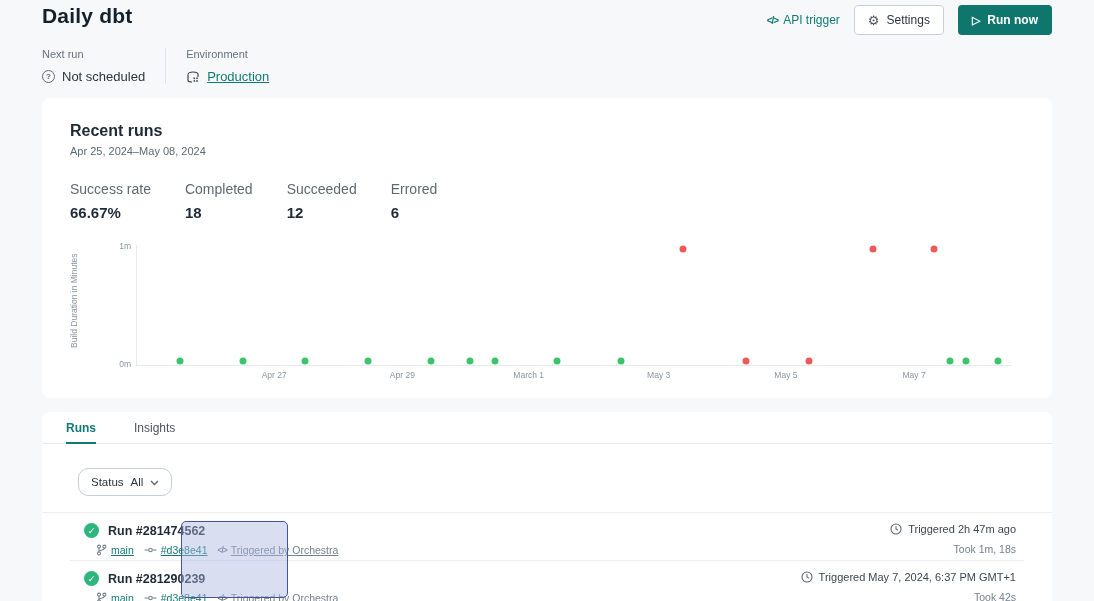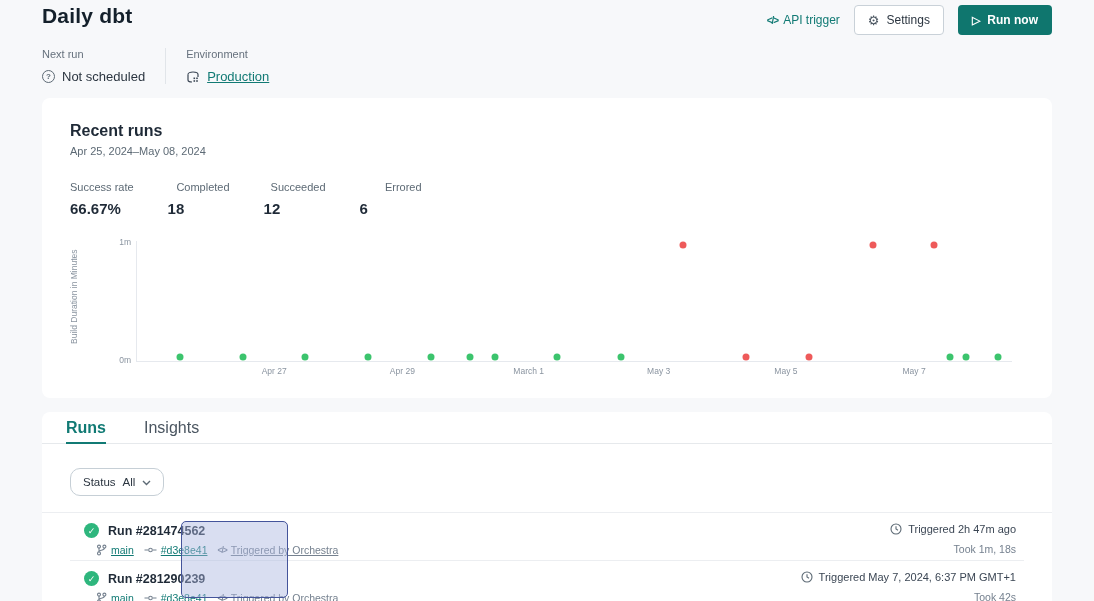--- a/index.html
+++ b/index.html
@@ -56,21 +56,21 @@
     border-radius: 8px;
   }
   .card-recent { top: 98px; height: 300px; padding: 24px 28px; }
   .card-runs { top: 412px; height: 200px; border-radius: 8px 8px 0 0; }
 
   
   .section-title { font-size: 16px; font-weight: bold; color: #1f2a37; }
   .section-subtitle { font-size: 11px; color: #5d6a75; margin-top: 5px; }
   .stats-row { display: flex; margin-top: 24px; }
   .stat { margin-right: 34px; min-width: 62px; }
-  .stat-label { font-size: 11px; color: #5d6a75; text-align: right; }
+  .stat-label { font-size: 14px; color: #5d6a75; }
   .stat-value { font-size: 15px; font-weight: bold; color: #1f2a37; margin-top: 7px; }
 
   
   .chart { position: relative; height: 148px; margin-top: 16px; }
   .chart-ylabel {
     position: absolute; left: -1px; top: 4px; height: 120px;
     writing-mode: vertical-rl; transform: rotate(180deg);
     font-size: 8.5px; color: #8a94a0; text-align: center;
   }
   .chart-plot {
@@ -89,35 +89,35 @@
     position: absolute; transform: translateX(-50%);
     font-size: 8.5px; color: #8a94a0; white-space: nowrap;
   }
 
   
   .tabbar {
     height: 32px; border-bottom: 1px solid #e6e9ec;
     display: flex; align-items: stretch; padding-left: 24px; gap: 38px;
   }
   .tab {
-    display: flex; align-items: center; font-size: 16px; color: #4a5560;
+    display: flex; align-items: center; font-size: 12px; color: #4a5560;
     cursor: pointer; position: relative;
   }
   .tab.active { color: #117a74; font-weight: bold; }
   .tab.active::after {
     content: ""; position: absolute; left: 0; right: 0; bottom: -1px;
     height: 2px; background: #117a74;
   }
 
   
   .filter-row { padding: 24px 28px 0; }
   .status-chip {
     display: inline-flex; align-items: center; gap: 7px;
     border: 1px solid #c6cfd6; border-radius: 10px; background: #fff;
-    padding: 7px 12px; font-size: 11.5px; color: #2b3540; cursor: pointer;
+    padding: 7px 12px; font-size: 11.5px; color: #2b3540; cursor: pointer; margin-left: 8px;
   }
   .chip-chevron { display: inline-flex; margin-top: 1px; }
 
   .runs-divider { height: 1px; background: #eceef1; margin-top: 16px; }
 
   
   .runs-list { position: relative; }
   .run-row {
     position: relative; height: 48px; margin: 0 28px;
     border-bottom: 1px solid #eceef1; cursor: pointer;

